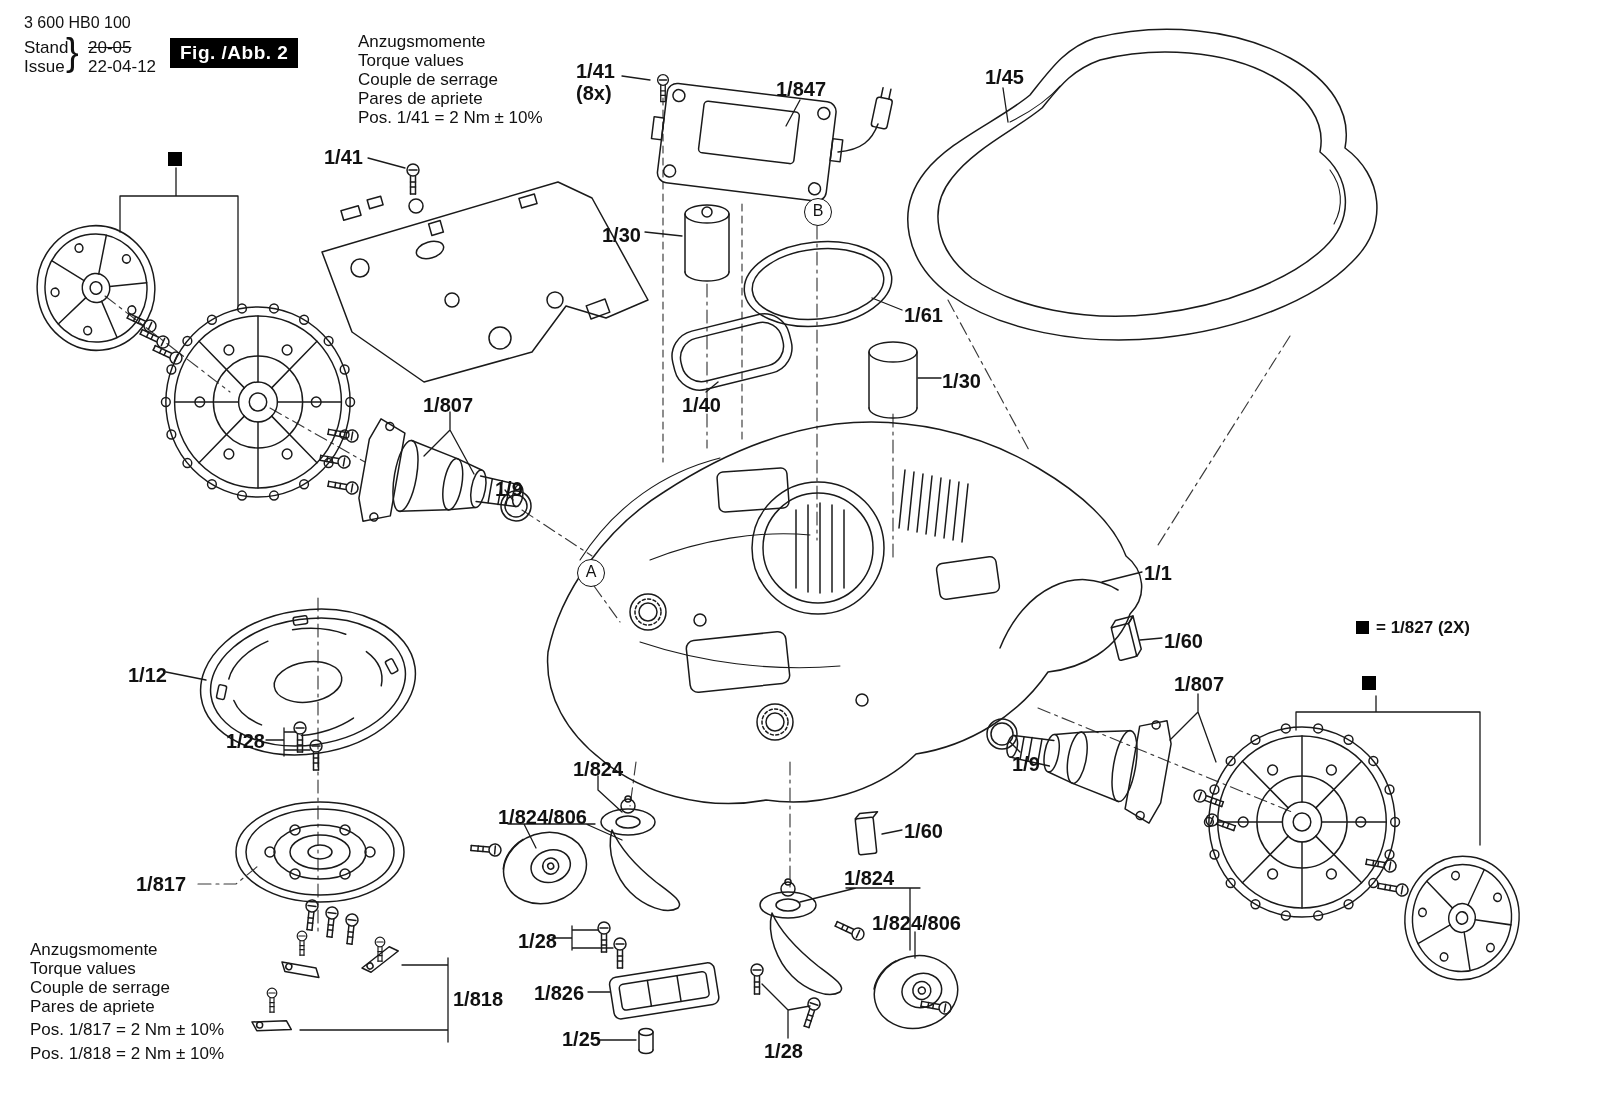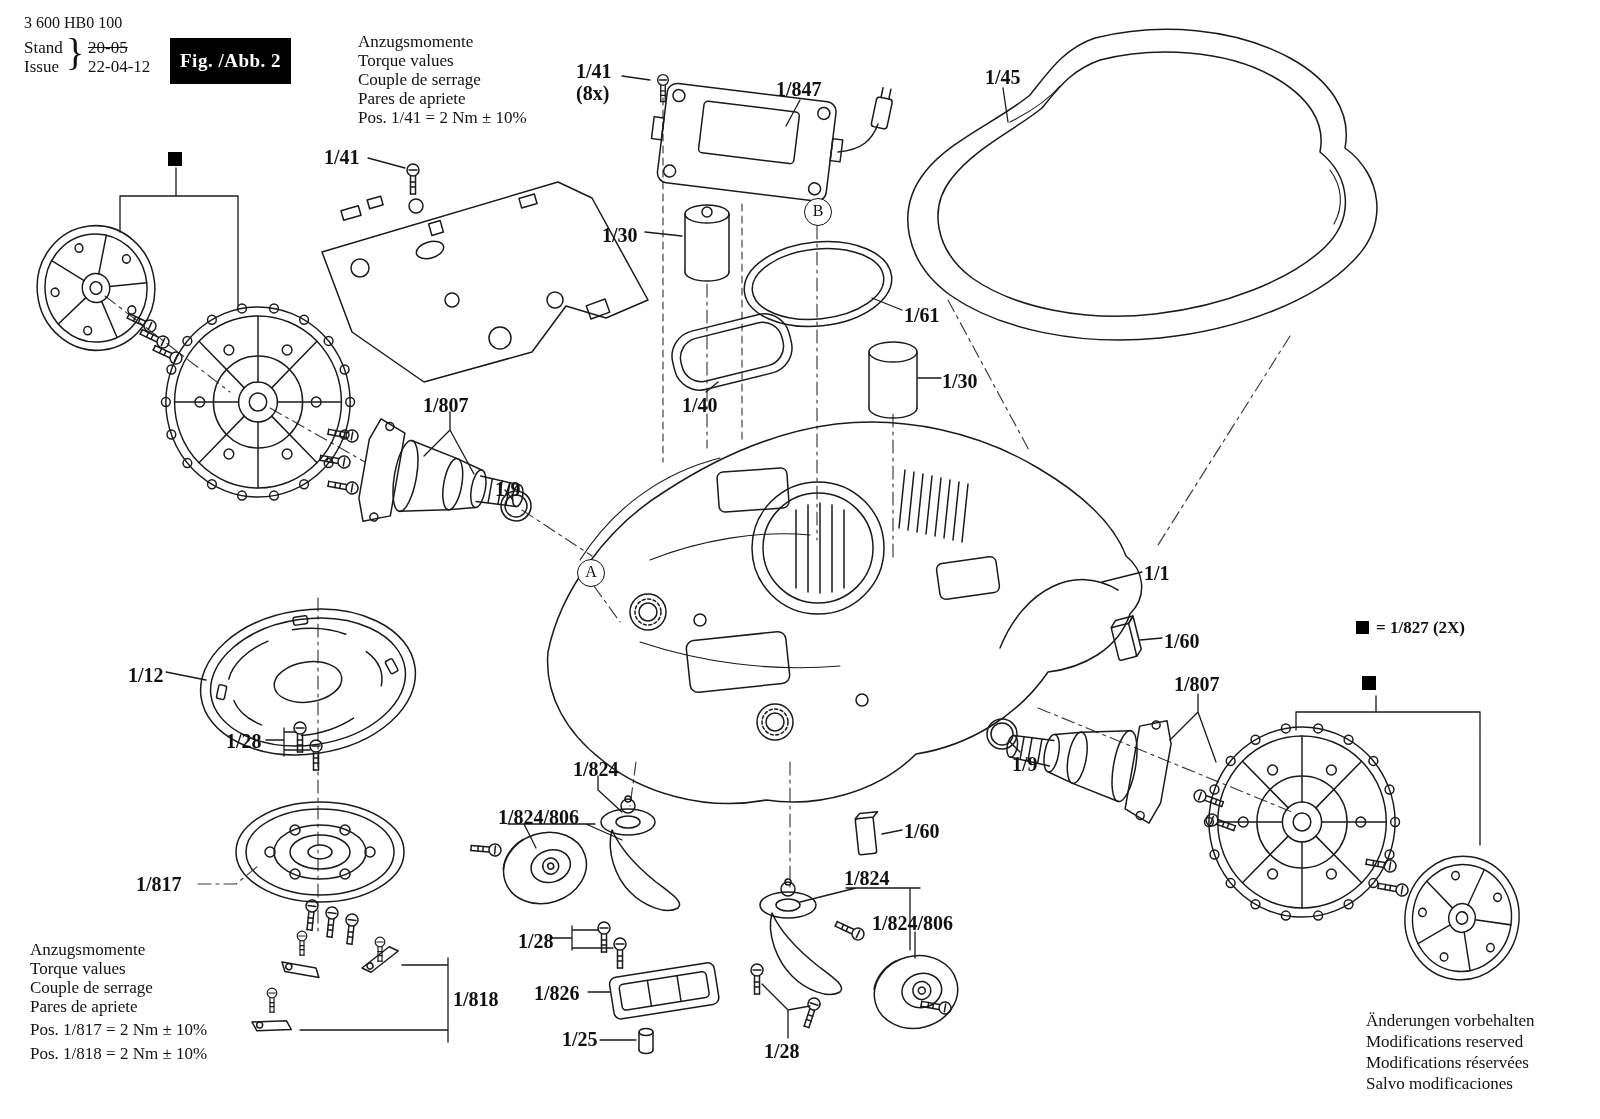--- a/index.html
+++ b/index.html
@@ -1,28 +1,28 @@
 <!DOCTYPE html>
 <html><head>
 <meta charset="utf-8">
 <style>
   html,body { margin:0; padding:0; background:#fff; }
   .stage { position:relative; width:1600px; height:1119px; background:#fff; overflow:hidden;
-           font-family:Liberation Serif, serif; color:#111; }
+           font-family:Liberation Sans, sans-serif; color:#111; }
   svg.art { position:absolute; left:0; top:0; }
   svg.art * { fill:none; stroke:#1a1a1a; stroke-width:1.5; stroke-linecap:round; stroke-linejoin:round; }
   svg.art .thin  { stroke-width:1.1; }
   svg.art .lead  { stroke-width:1.3; }
   svg.art .cons  { stroke:#3a3a3a; stroke-width:1.15; stroke-dasharray:13 5 3 5; }
   svg.art .dash  { stroke:#3a3a3a; stroke-width:1.15; stroke-dasharray:7 5; }
   .plabel { position:absolute; font-size:20px; font-weight:700; line-height:1.12; white-space:nowrap; }
   .note   { position:absolute; font-size:17px; font-weight:400; line-height:19px; white-space:nowrap; }
   .hdr    { position:absolute; font-size:16px; font-weight:400; white-space:nowrap; }
   .badge  { position:absolute; background:#000; color:#fff; font-size:19px; font-weight:700;
-            line-height:30px; padding:8px 10px; letter-spacing:.5px; }
+            line-height:30px; padding:0 10px; letter-spacing:.5px; }
   .brace  { position:absolute; font-size:38px; font-weight:300; line-height:38px; }
   .callout{ position:absolute; width:26px; height:26px; border:1.8px solid #111; border-radius:50%;
             text-align:center; font-size:16px; font-weight:400; line-height:24px; background:#fff; }
   .sq     { position:absolute; width:14px; height:14px; background:#000; }
   .strike { text-decoration:line-through; }
   .legend { position:absolute; font-size:17px; font-weight:700; white-space:nowrap; }
   .legend .box { display:inline-block; width:13px; height:13px; background:#000; margin-right:7px; vertical-align:-1px; }
 </style>
 </head>
 <body>
@@ -437,26 +437,20 @@
 
   <div class="note" style="left:30px; top:940px;">
     <div>Anzugsmomente</div>
     <div>Torque values</div>
     <div>Couple de serrage</div>
     <div>Pares de apriete</div>
     <div style="margin-top:4px;">Pos. 1/817 = 2 Nm ± 10%</div>
     <div style="margin-top:5px;">Pos. 1/818 = 2 Nm ± 10%</div>
   </div>
 
-  <div class="note" style="left:1366px; top:1010px; line-height:21px;">
-    <div>Änderungen vorbehalten</div>
-    <div>Modifications reserved</div>
-    <div>Modifications réservées</div>
-    <div>Salvo modificaciones</div>
-  </div>
 
   <div class="legend" style="left:1356px; top:618px;">
     <span class="box"></span><span>= 1/827 (2X)</span>
   </div>
   <div class="sq" style="left:168px; top:152px;"></div>
   <div class="sq" style="left:1362px; top:676px;"></div>
 
   <div class="callout" style="left:577px; top:559px;">A</div>
   <div class="callout" style="left:804px; top:198px;">B</div>
 

